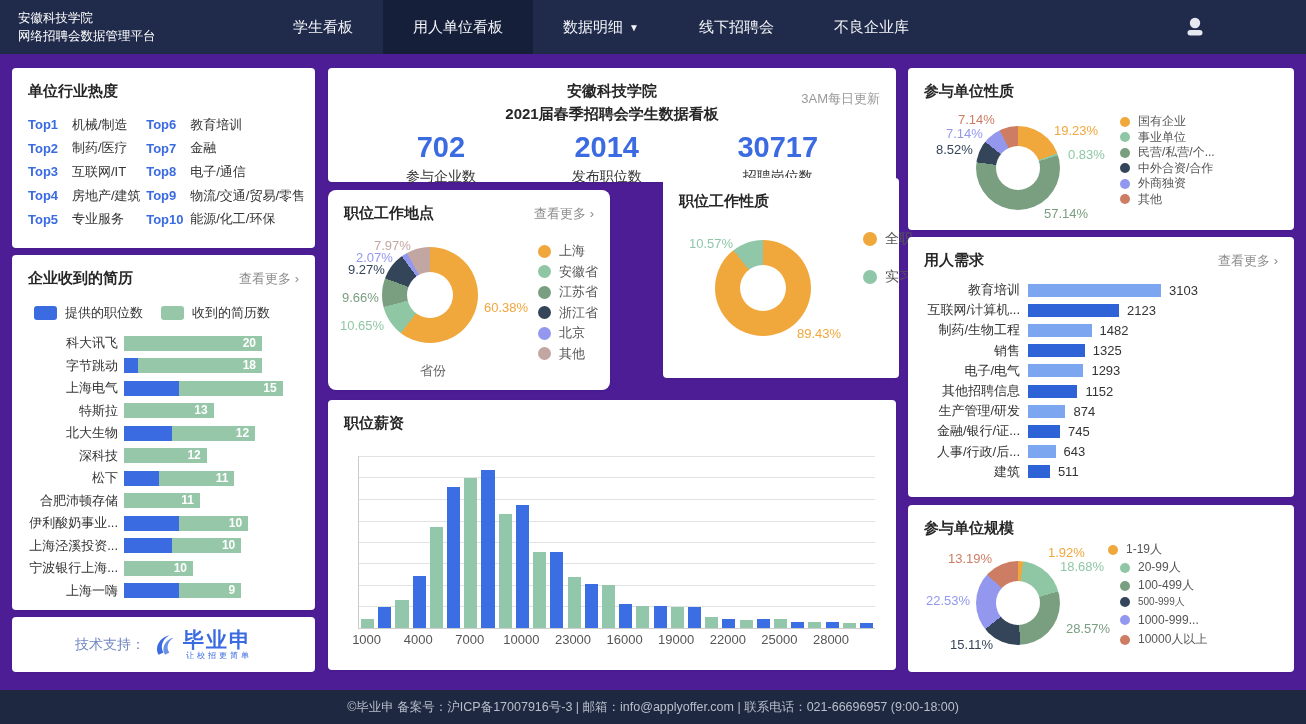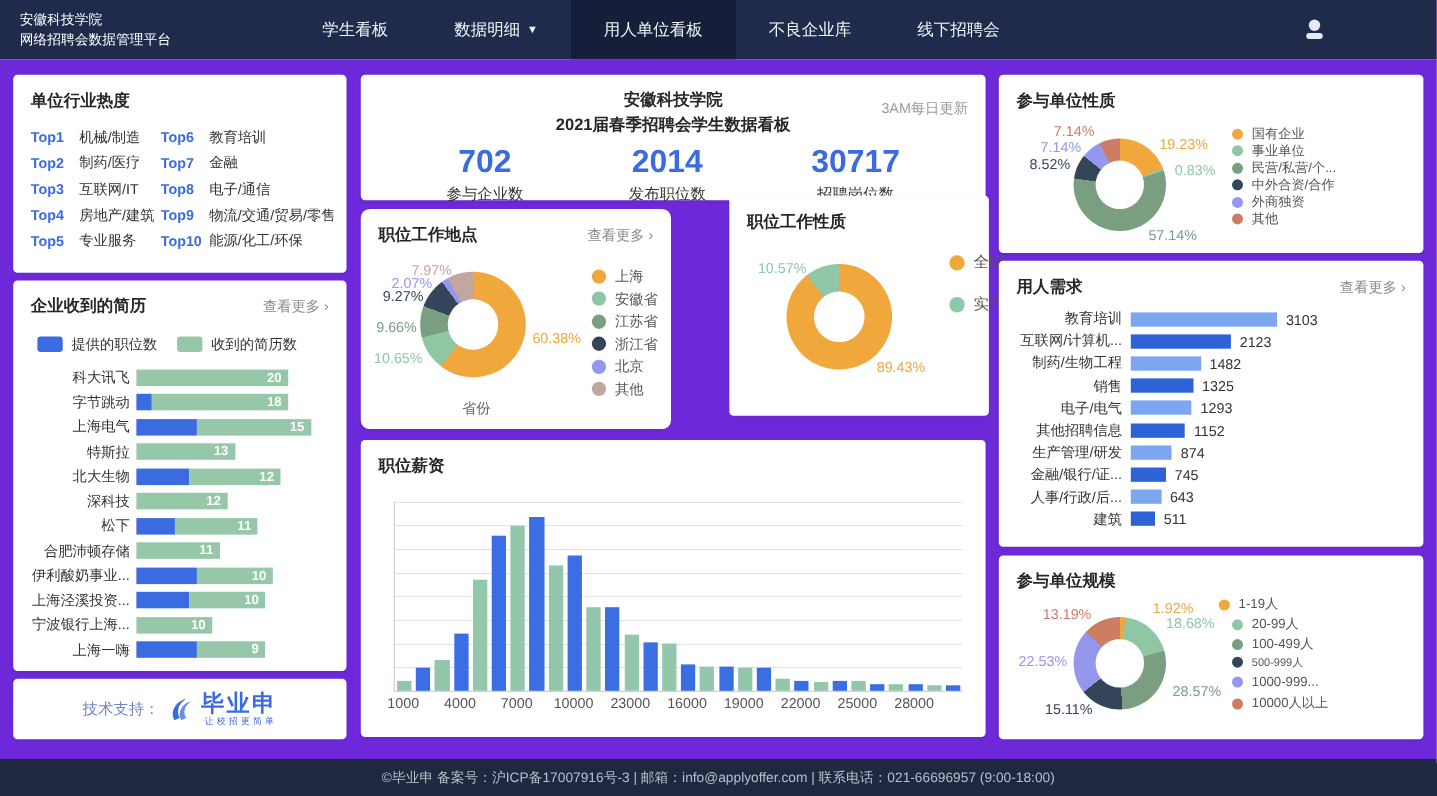--- a/index.html
+++ b/index.html
@@ -13,21 +13,21 @@
   .nav-tab{display:flex;align-items:center;padding:0 30px;color:#F2F4F8;font-size:15px;cursor:pointer;white-space:nowrap;}
   .nav-tab.active{background:#161F3A;}
   .nav-tab .caret{font-size:10px;margin-left:6px;color:#F2F4F8;}
   #nav-user{position:absolute;right:98px;top:14px;width:26px;height:26px;cursor:pointer;}
 
   
   #footer{position:absolute;left:0;top:690px;width:1306px;height:34px;background:#1E2840;display:flex;align-items:center;justify-content:center;}
   #footer .ftext{color:#B9BFCB;font-size:12.5px;}
 
   
-  #content{position:absolute;left:0;top:54px;width:1306px;height:636px;background:#6d28d9;}
+  #content{position:absolute;left:0;top:54px;width:1306px;height:636px;background:#4c1d95;}
   .card{position:absolute;background:#FFFFFF;border-radius:4px;box-shadow:0 1px 3px rgba(0,0,0,.06);}
   .card-head{display:flex;align-items:center;justify-content:space-between;padding:14px 16px 0 16px;}
   .card-title{font-size:15px;font-weight:bold;color:#262626;}
   .more-link{font-size:13px;color:#8C8C8C;cursor:pointer;text-decoration:none;}
 
   #card-industry{left:12px;top:14px;width:303px;height:180px;}
   #industry-grid{display:grid;grid-template-columns:1fr 1.2fr;grid-template-rows:repeat(5,1fr);grid-auto-flow:column;padding:12px 10px 10px 16px;height:118px;}
   .ind-item{display:flex;align-items:center;font-size:13px;}
   .ind-rank{color:#3A6BE0;font-weight:bold;width:44px;}
   .ind-label{color:#333333;white-space:nowrap;}
@@ -96,32 +96,32 @@
 
   <div id="navbar">
     <div class="brand">
       <div>安徽科技学院</div>
       <div>网络招聘会数据管理平台</div>
     </div>
     <div id="nav-tabs">
         <div class="nav-tab">
           <span>学生看板</span>
         </div>
+        <div class="nav-tab active">
+          <span>用人单位看板</span>
+        </div>
         <div class="nav-tab">
           <span>数据明细</span>
           <span class="caret">▼</span>
         </div>
-        <div class="nav-tab active">
-          <span>用人单位看板</span>
+        <div class="nav-tab">
+          <span>线下招聘会</span>
         </div>
         <div class="nav-tab">
           <span>不良企业库</span>
-        </div>
-        <div class="nav-tab">
-          <span>线下招聘会</span>
         </div>
       </div>
     <div id="nav-user">
       <svg width="26" height="26" viewBox="0 0 26 26">
         <circle cx="13" cy="9" r="5.2" fill="#E6E8EF"></circle>
         <rect x="5.5" y="16" width="15" height="5.5" rx="2.7" fill="#E6E8EF"></rect>
       </svg>
     </div>
   </div>
 

